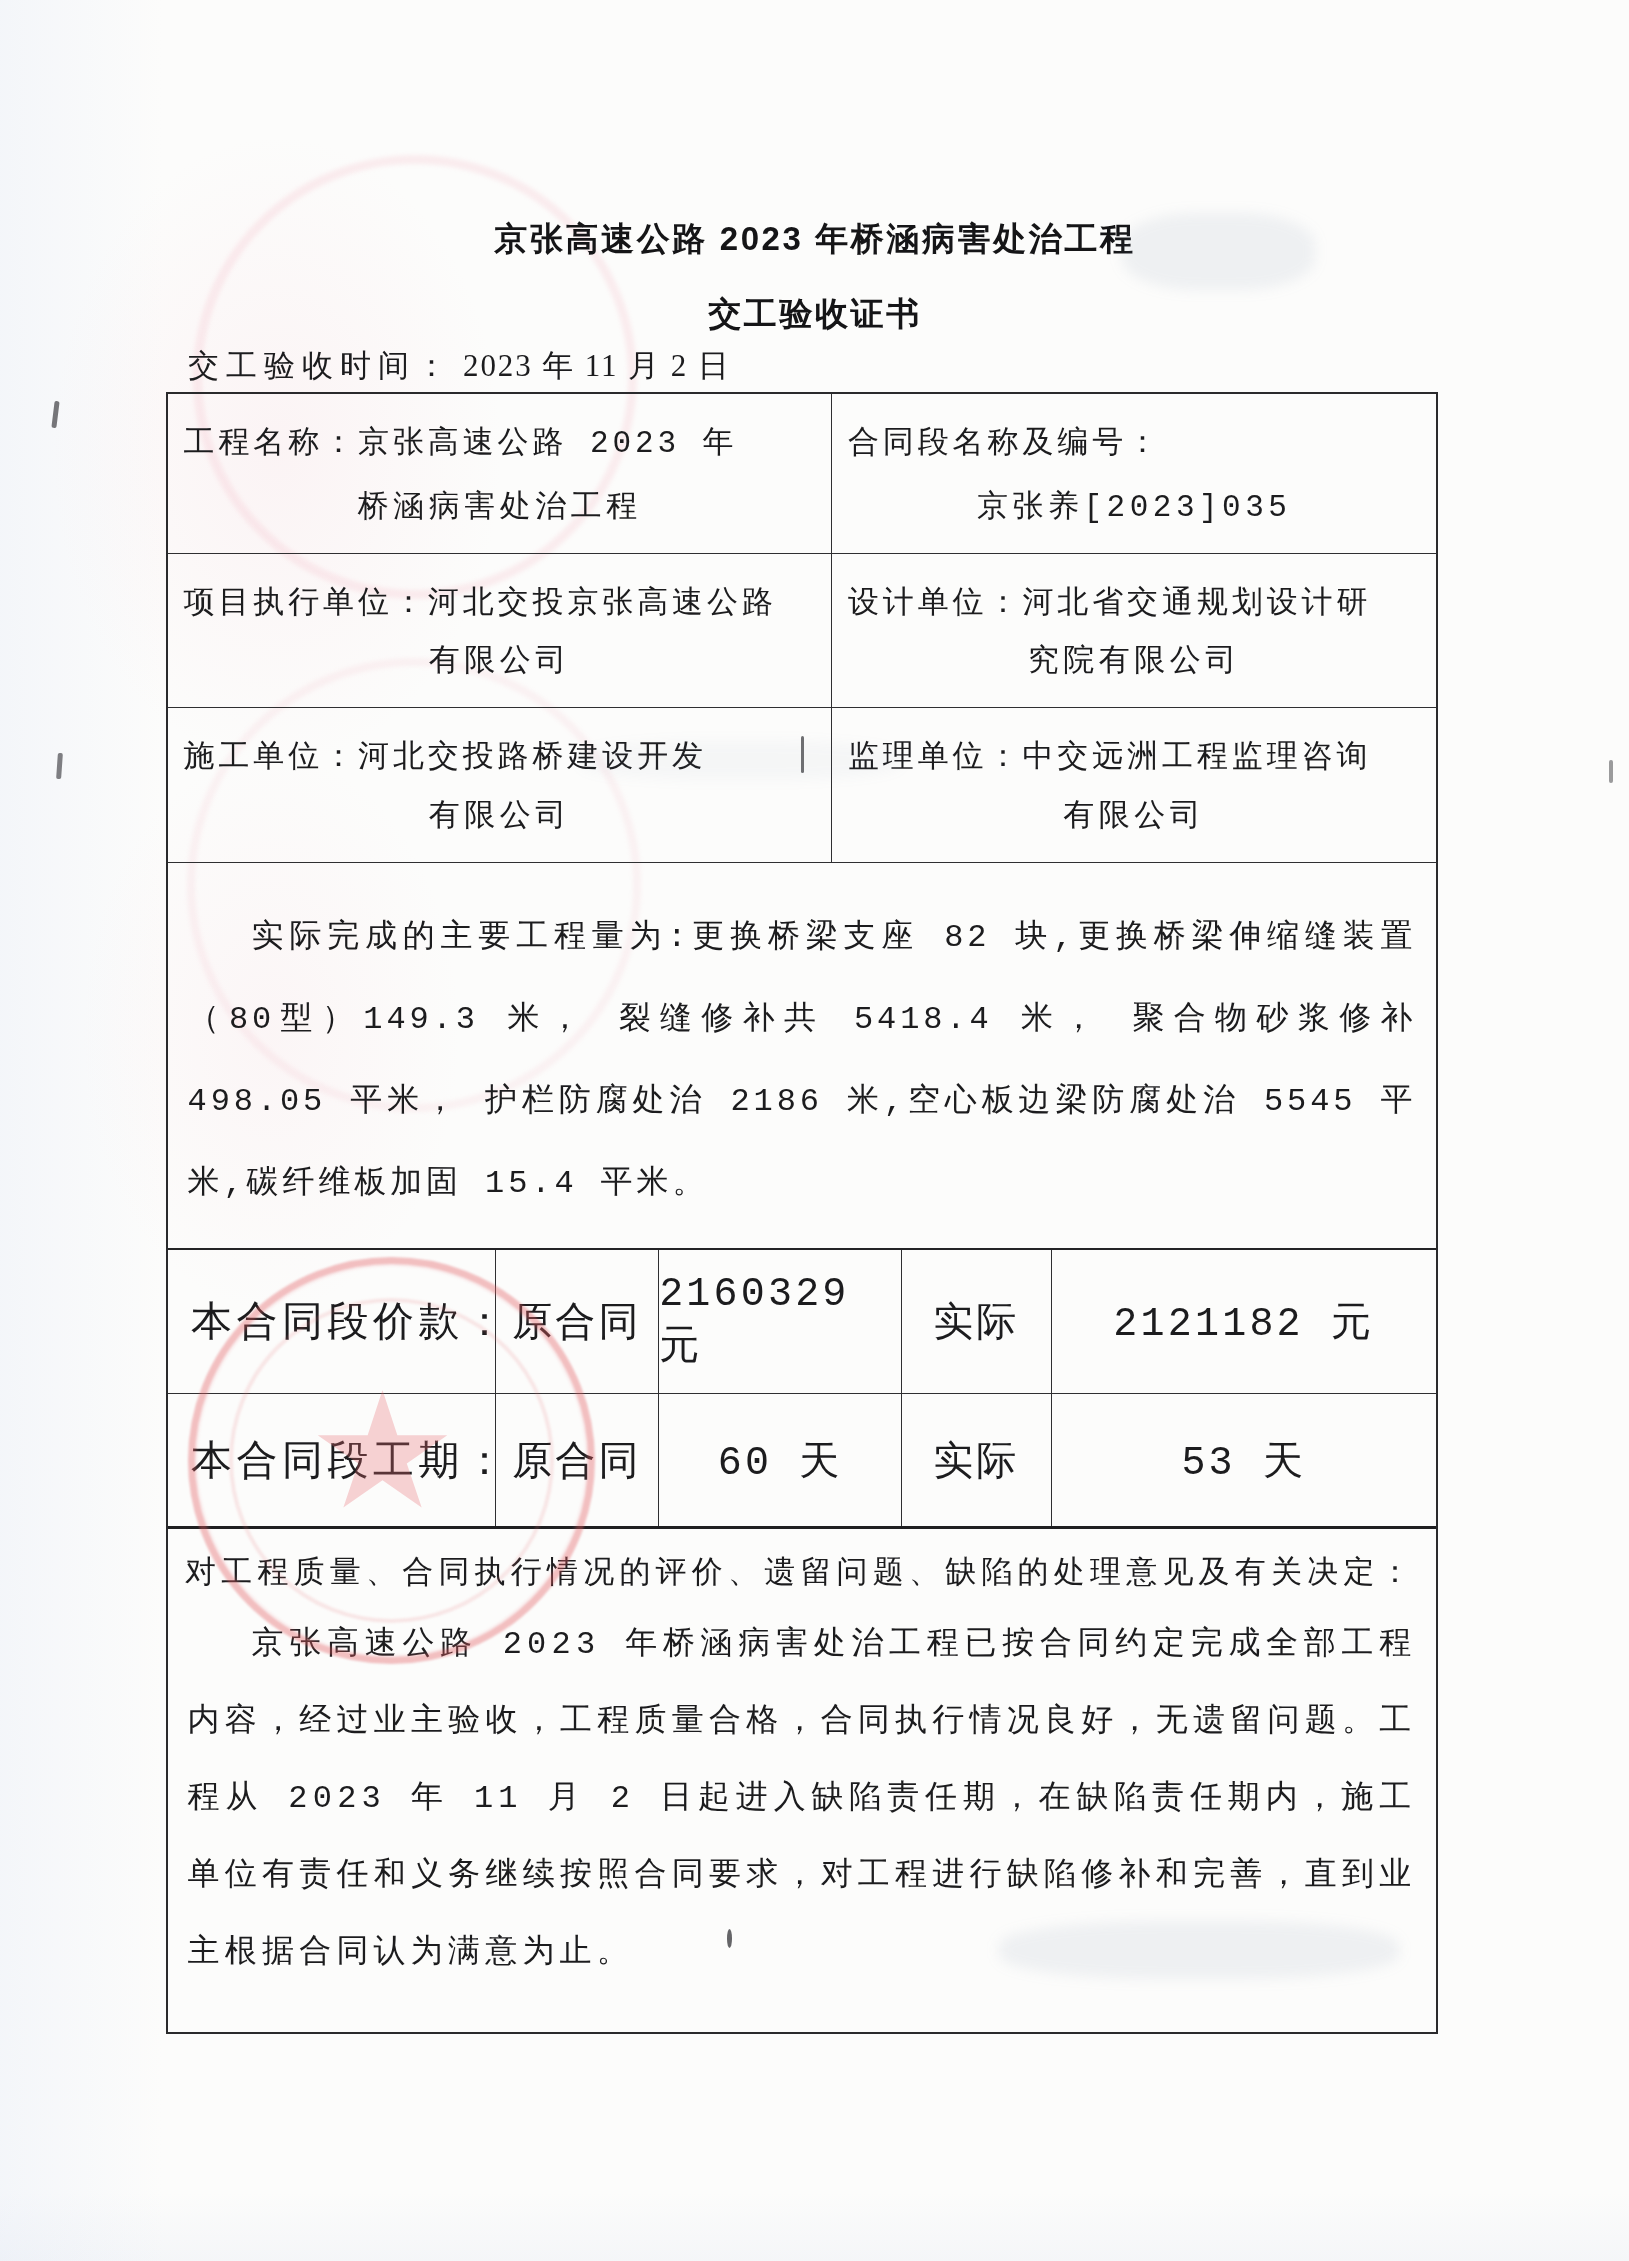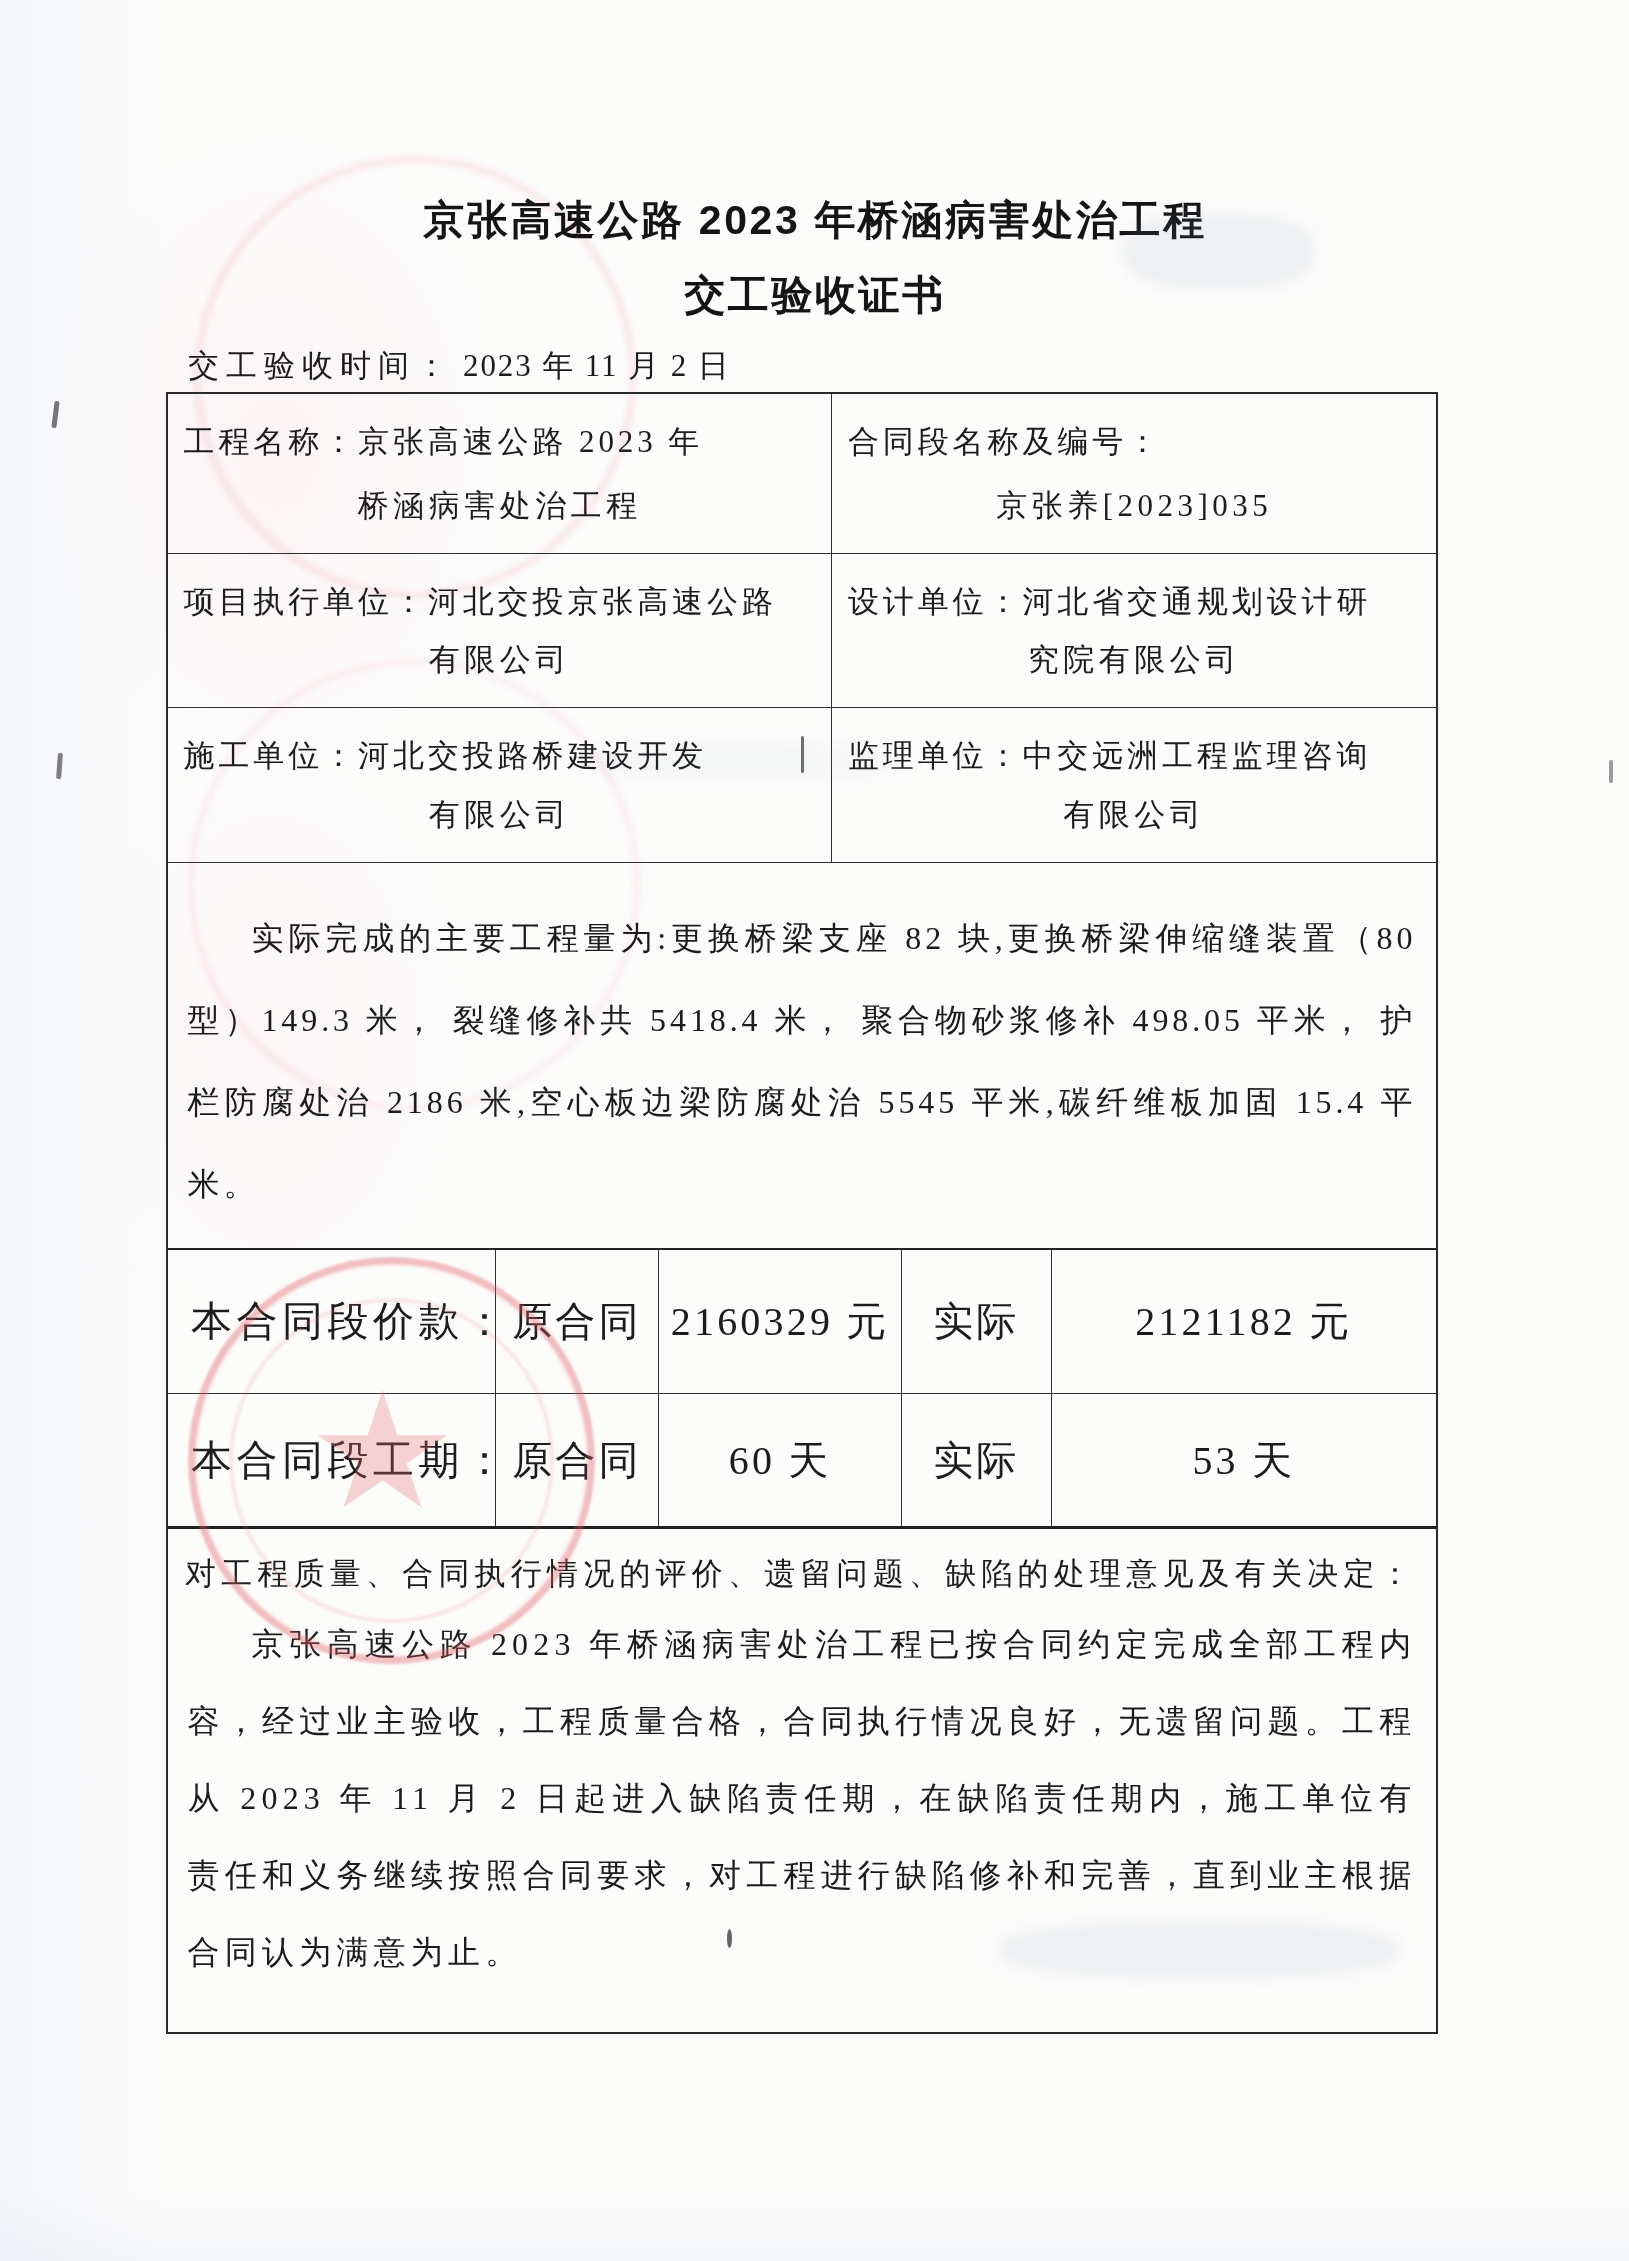--- a/index.html
+++ b/index.html
@@ -15,38 +15,39 @@
       #fcfcfb;
     overflow:hidden;
     font-family:"Liberation Serif","DejaVu Serif",serif;
     color:#1c1c1e;
   }
   
   .title{
     position:absolute;left:0;width:100%;
     text-align:center;
     font-family:"Liberation Sans","DejaVu Sans",sans-serif;
-    font-weight:700;font-size:41px;letter-spacing:2.6px;
+    font-weight:700;font-size:33px;letter-spacing:2.6px;
     color:#151517;
+    margin-top:24px;
   }
   .title.l1{top:193px;}
   .title.l2{top:268px;}
   .time-line{
     position:absolute;left:188px;top:345px;
     font-size:31px;white-space:nowrap;
   }
   .time-line .lbl{letter-spacing:7px;}
   .time-line .val{letter-spacing:1.9px;margin-left:9px;}
   
   .tbl{
     position:absolute;left:166px;top:392px;
     width:1272px;height:1642px;
     border:2.6px solid #2a2a2c;
     box-sizing:border-box;
-    display:flex;flex-direction:column;
+    display:flex;flex-direction:column;font-family:Liberation Mono, monospace;
   }
   .row{display:flex;box-sizing:border-box;border-top:1.9px solid #2f2f31;}
   .row.first{border-top:none;}
   .row.thick-top{border-top:2.6px solid #242426;}
   .row.heavy-top{border-top:3.9px solid #1f1f21;}
   .cell{box-sizing:border-box;border-left:1.9px solid #2f2f31;overflow:hidden;}
   .cell.first{border-left:none;}
   .pair{
     display:flex;flex-direction:column;justify-content:space-between;
     padding:27px 15.5px 26px 15.5px;

